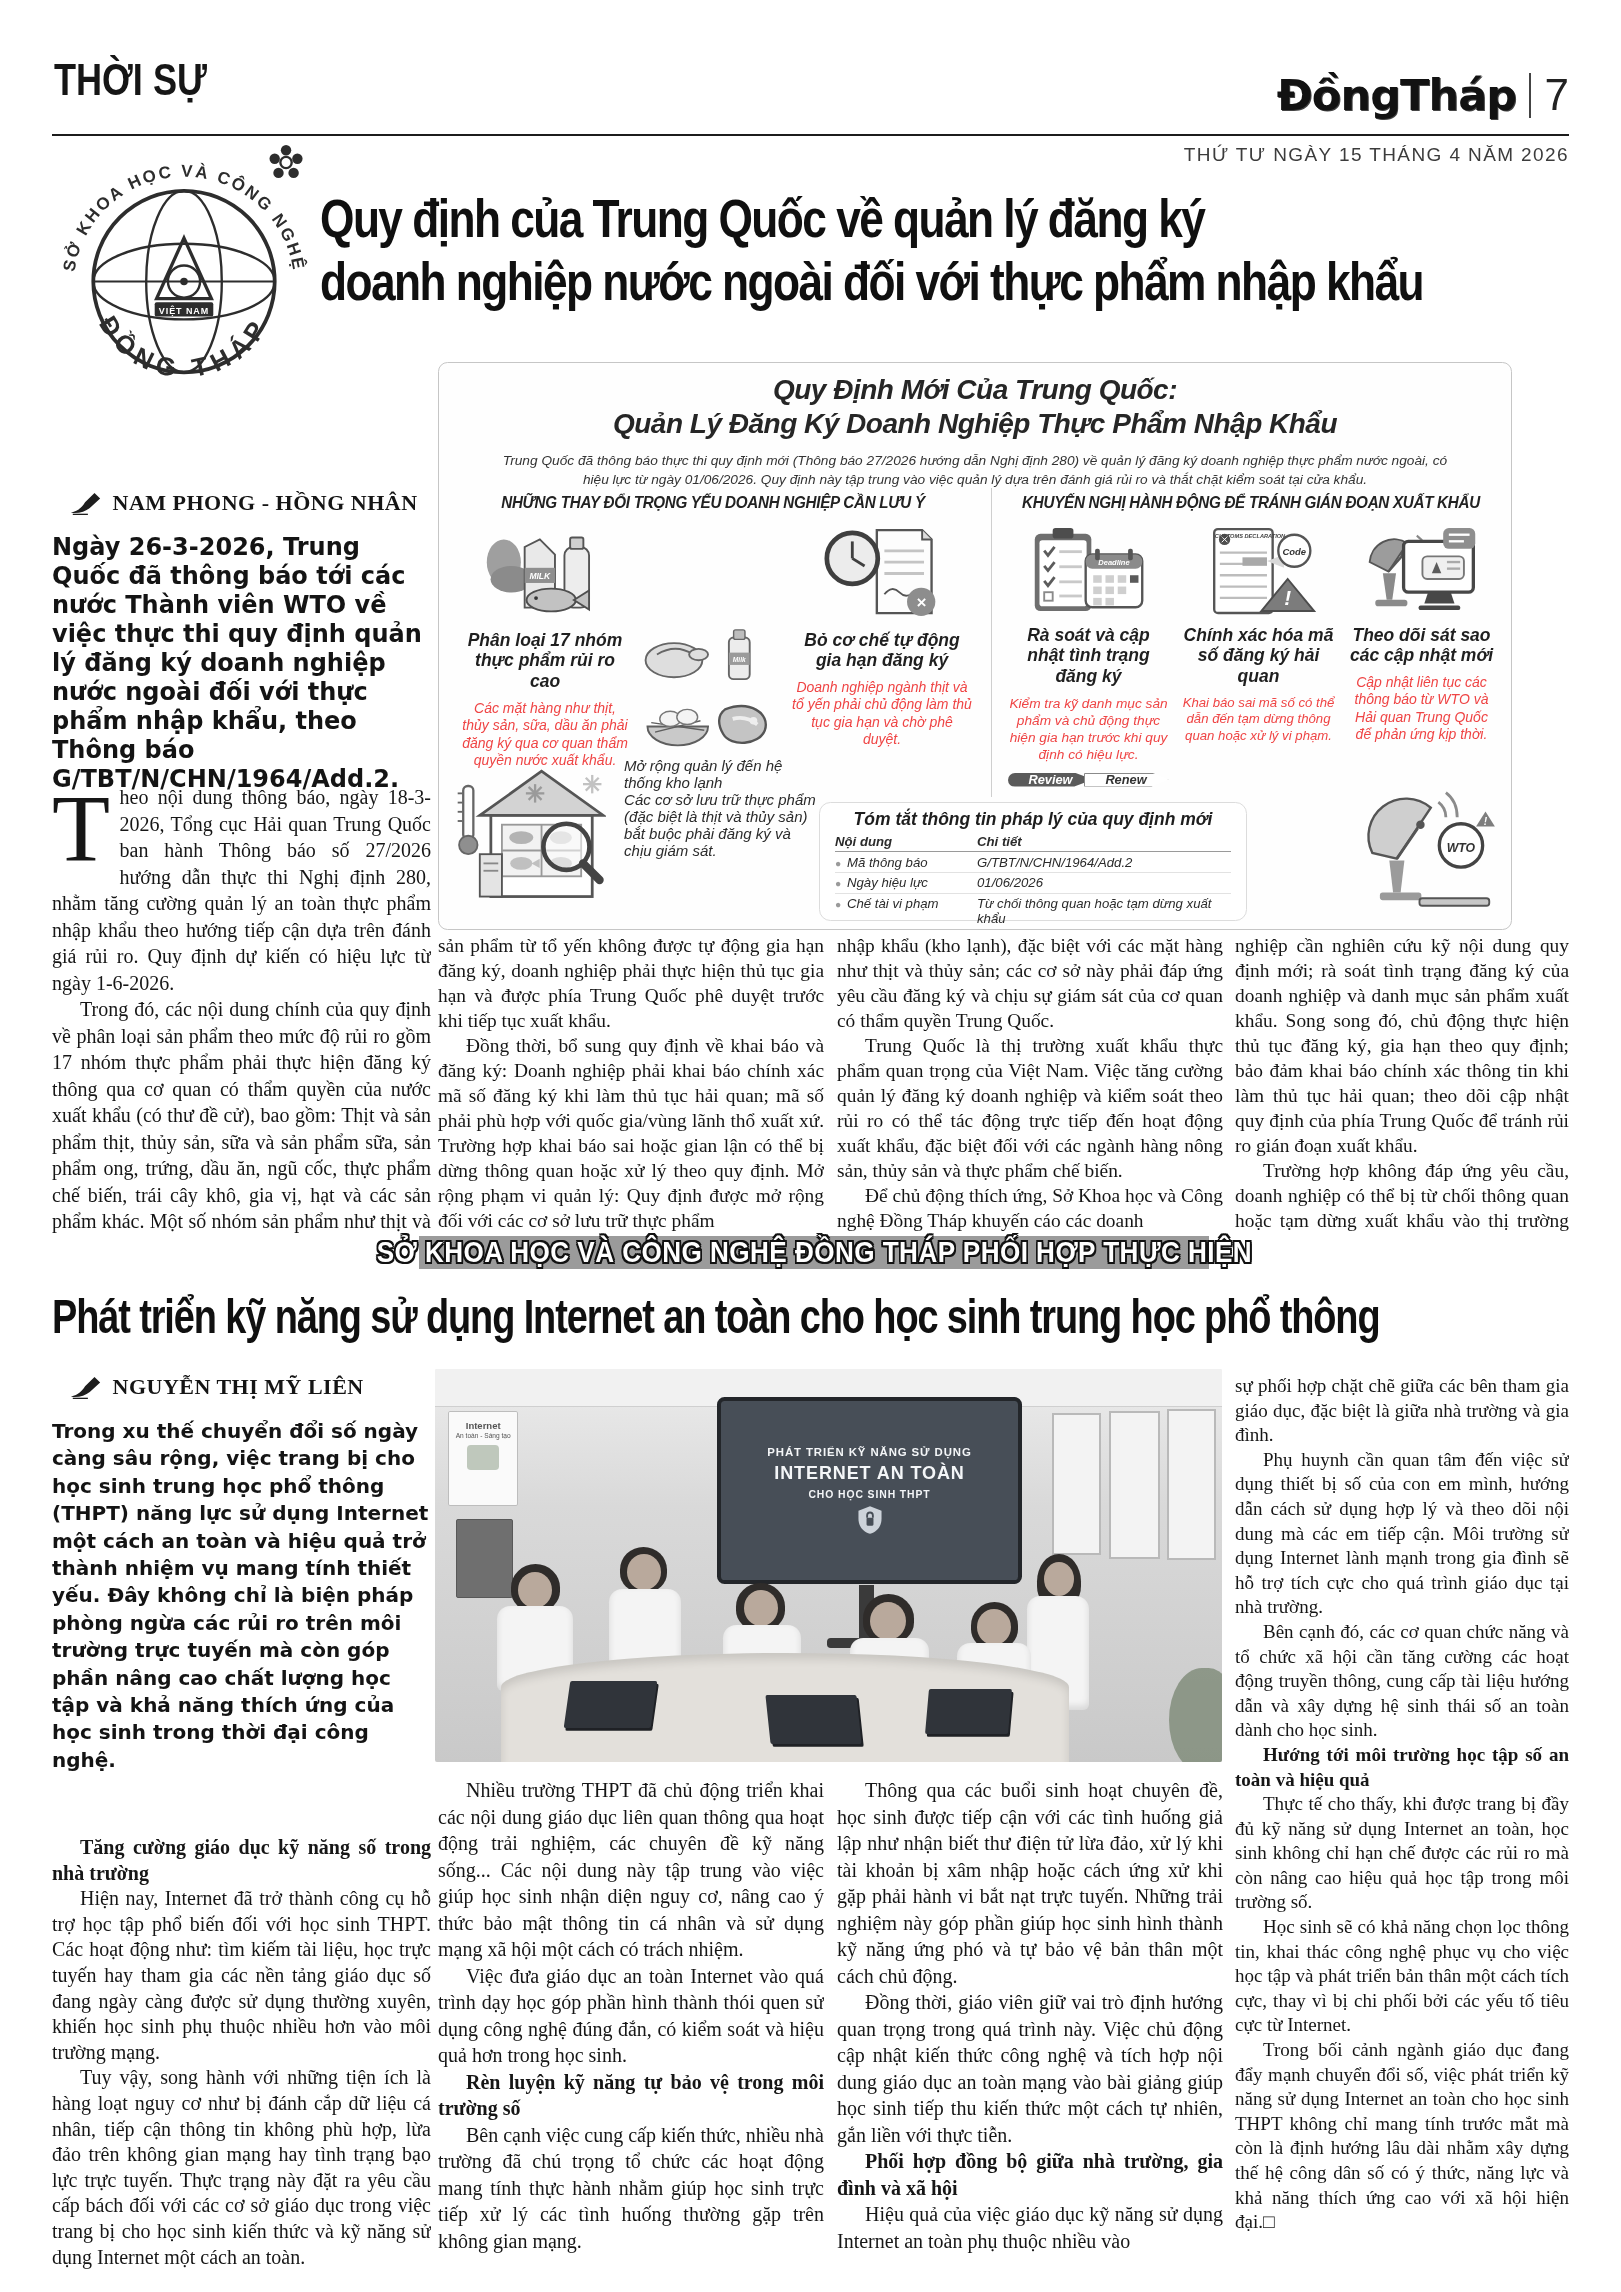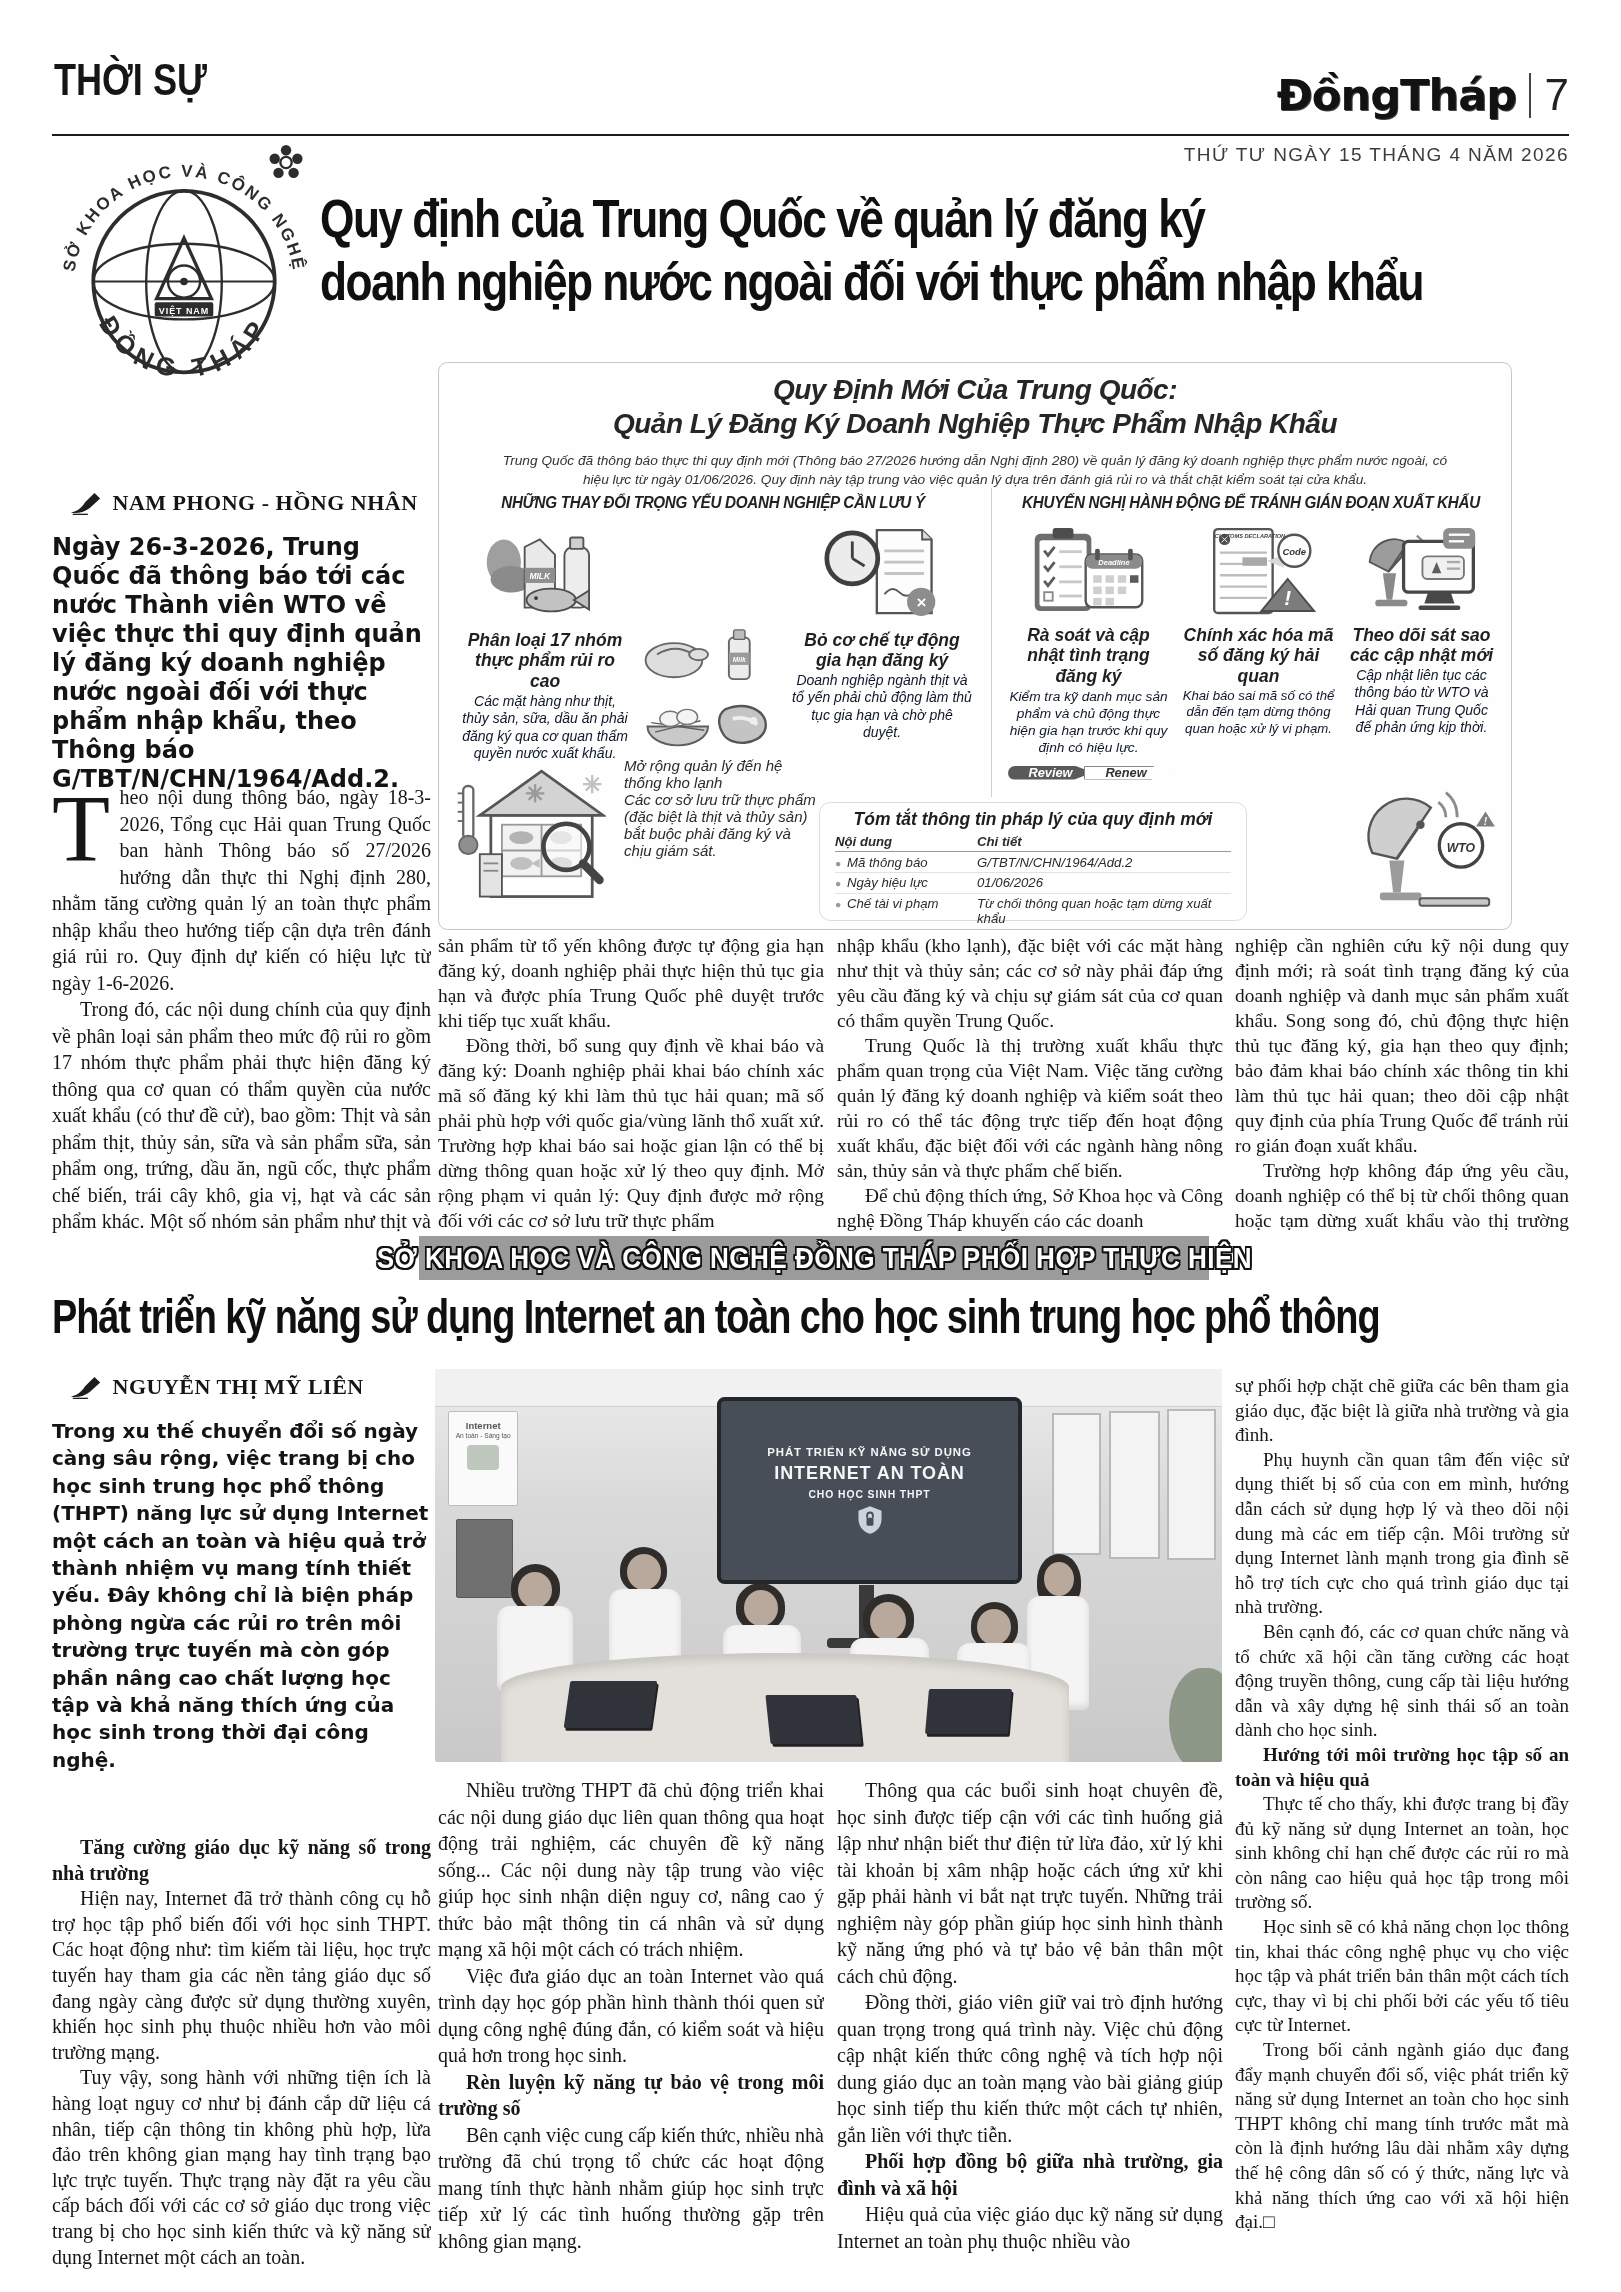--- a/index.html
+++ b/index.html
@@ -44,41 +44,41 @@
   
   .ig { left:438px; top:362px; width:1074px; height:568px; border:1.9px solid #c6c6c6; border-radius:9.5px;
         background:#fefefe; font-family:"Liberation Sans","DejaVu Sans",sans-serif; color:#2b2b2b;font-style:italic; }
   .ig .abs { position:absolute; }
   .ig-title { left:0; width:100%; text-align:center; font-weight:700; font-size:28px; color:#262626; letter-spacing:-0.5px; }
   .ig-sub { left:5%; width:90%; text-align:center; font-size:13.7px; line-height:1.38; color:#333; font-weight:500; }
   .ig-colhead { text-align:center; font-weight:700; font-size:16px; letter-spacing:-0.3px; color:#222; transform:scaleX(.95); }
   .ig-divider { left:552px; top:125px; width:1.4px; height:309px; background:#cfcfcf; }
   .ig-item { text-align:center; }
   .ig-item .t { font-weight:700; font-size:17.5px; line-height:1.18; margin-top:5.7px; color:#1f1f1f; }
-  .ig-item .d { font-size:14px; line-height:1.25; margin-top:1px; color:#0f172a; }
+  .ig-item .d { font-size:14px; line-height:1.25; margin-top:8px; color:#ef4444; }
   .ig-itemC { display:flex; gap:18px; align-items:flex-start; text-align:left; }
   .ig-itemC .txt { width:199px; padding-top:7.6px; }
   .pill { display:flex; margin:9.5px auto 0; width:161px; height:14px; font-size:12.8px; font-weight:700; }
   .pill .rev { width:85px; background:#5a5a5a; color:#fff; display:flex; align-items:center; justify-content:center;
                clip-path:polygon(0 0, 78% 0, 100% 50%, 78% 100%, 0 100%); border-radius:13.2px 0 0 13.2px; }
   .pill .ren { width:85px; margin-left:-9.5px; background:#fff; border:1.9px solid #8a8a8a; color:#333;
                display:flex; align-items:center; justify-content:center;
                clip-path:polygon(0 0, 80% 0, 100% 50%, 80% 100%, 0 100%); border-radius:0 13.2px 13.2px 0; }
   .ig-table { left:380px; top:439px; width:428px; height:119px; border:1.9px solid #dcdcdc; border-radius:11.4px;
               background:#fff; padding:5.7px 15px 0; }
   .ig-table .cap { text-align:center; font-weight:700; font-size:17.5px; color:#1e1e1e; }
   .ig-table table { width:100%; border-collapse:collapse; margin-top:2.8px; font-size:13.2px; }
   .ig-table th { text-align:left; font-size:13.2px; padding:1.9px 0; border-bottom:1.4px solid #9a9a9a; }
   .ig-table td { padding:2.4px 0; border-bottom:0.9px solid #e2e2e2; vertical-align:top; }
   .ig-table tr:last-child td { border-bottom:none; }
   .ig-table .dot { color:#9a9a9a; font-size:10.4px; padding-right:5.7px; }
   .ig-table td.lbl { width:142px; }
 
   
-  .banner { left:419px; top:1236px; width:790px; height:44px; background:#9b9b9b;
+  .banner { left:419px; top:1236px; width:790px; height:33px; background:#9b9b9b;
             display:flex; align-items:center; justify-content:center; }
   .banner span { font-family:"Liberation Sans",sans-serif; font-weight:800; font-size:29px; color:#fff;
                  letter-spacing:0.5px; white-space:nowrap; transform:scaleX(.9);
                  text-shadow:-1.9px -1.9px 0 #111,1.9px -1.9px 0 #111,-1.9px 1.9px 0 #111,1.9px 1.9px 0 #111,0 1.9px 0 #111,0 -1.9px 0 #111,1.9px 0 0 #111,-1.9px 0 0 #111; }
 
   
   .headline2 { left:52px; top:1289px; width:1524px; font-family:"Liberation Sans",sans-serif; font-weight:800;
                font-size:48px; color:#101010; letter-spacing:-1.4px; white-space:nowrap;
                transform:scaleX(.79); transform-origin:left; }
   .author2 { left:69px; top:1374px; }

